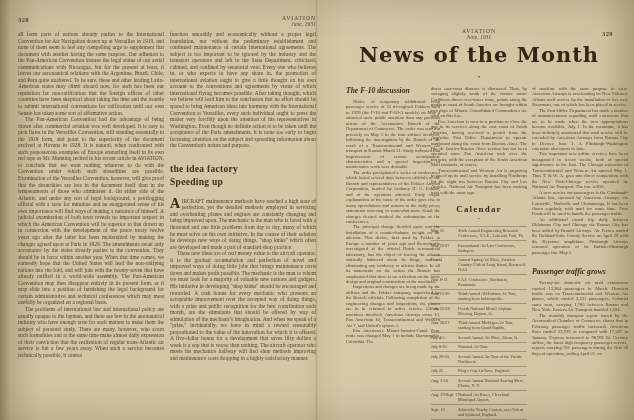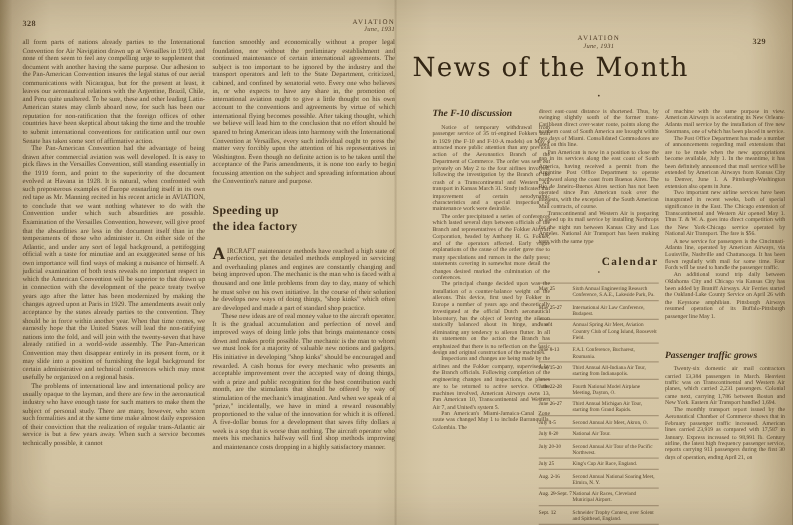--- a/index.html
+++ b/index.html
@@ -16,26 +16,26 @@
   .mast{font-size:5.6px;letter-spacing:1px;}
   .issue{font-style:italic;font-size:5.2px;letter-spacing:.2px;}
   .pgnum{font-size:6.5px;font-weight:bold;color:#50402b;}
   .bodytext p{margin:0;text-align:justify;text-indent:7px;}
   .bodytext p.noindent{text-indent:0;}
   .lp-col{position:absolute;top:31px;width:146px;font-size:5.4px;line-height:6.55px;color:rgba(74,56,34,.95);}
   .rp-col{position:absolute;width:94px;font-size:4.6px;line-height:5.45px;color:rgba(74,56,34,.95);}
   .sec-head{font-weight:bold;font-size:9.5px;line-height:13px;color:#3a2c1a;letter-spacing:.3px;}
   .sec-head-block{margin:14px 0 9px 0;}
   .dropcap{float:left;font-size:14px;line-height:11px;font-weight:bold;padding-right:1.5px;color:#3a2c1a;}
-  .news-title{position:absolute;left:330px;top:42px;width:298px;text-align:left;
-    font-family:"DejaVu Serif",serif;font-weight:normal;font-size:21px;letter-spacing:1px;color:#332614;}
+  .news-title{position:absolute;left:330px;top:42px;width:298px;text-align:center;
+    font-family:"DejaVu Serif",serif;font-weight:bold;font-size:21px;letter-spacing:1px;color:#332614;}
   .dot{position:absolute;left:330px;top:74px;width:298px;text-align:center;font-size:6px;color:#4a3823;}
   .ital-head{font-weight:bold;font-style:italic;font-size:7.6px;line-height:9px;color:#3a2c1a;margin:0 0 4px 0;}
-  .ital-head.later{margin-top:24px;}
-  .cal-head{text-align:right;font-weight:bold;font-size:9px;letter-spacing:1.2px;color:#3a2c1a;margin:12px 0 3px 0;}
+  .ital-head.later{margin-top:12px;}
+  .cal-head{text-align:center;font-weight:bold;font-size:9px;letter-spacing:1.2px;color:#3a2c1a;margin:12px 0 3px 0;}
   .cal-dot{text-align:center;font-size:5px;margin-bottom:5px;color:#4a3823;}
   .cal-table{width:100%;}
   .cal-row{display:flex;border-top:1px solid rgba(92,72,48,.38);padding:1.5px 0 2px 0;}
   .cal-date{width:27px;flex:none;font-size:4.2px;line-height:5px;color:#4a3823;}
   .cal-event{flex:1;font-size:4.2px;line-height:5px;text-align:left;color:rgba(74,56,34,.95);}
   .soft{filter:blur(.18px);}
 </style>
 </head>
 <body>
 
@@ -49,22 +49,22 @@
 
   <div class="lp-col bodytext soft" style="left:18px;">
     <p class="noindent">all form parts of nations already parties to the International Convention for Air Navigation drawn up at Versailles in 1919, and none of them seem to feel any compelling urge to supplement that document with another having the same purpose. Our adhesion to the Pan-American Convention insures the legal status of our aerial communications with Nicaragua, but for the present at least, it leaves our aeronautical relations with the Argentine, Brazil, Chile, and Peru quite unaltered. To be sure, these and other leading Latin-American states may climb aboard now, for such has been our reputation for non-ratification that the foreign offices of other countries have been skeptical about taking the time and the trouble to submit international conventions for ratification until our own Senate has taken some sort of affirmative action.</p>
     <p>The Pan-American Convention had the advantage of being drawn after commercial aviation was well developed. It is easy to pick flaws in the Versailles Convention, still standing essentially in the 1919 form, and point to the superiority of the document evolved at Havana in 1928. It is natural, when confronted with such preposterous examples of Europe ensnarling itself in its own red tape as Mr. Manning recited in his recent article in AVIATION, to conclude that we want nothing whatever to do with the Convention under which such absurdities are possible. Examination of the Versailles Convention, however, will give proof that the absurdities are less in the document itself than in the temperaments of those who administer it. On either side of the Atlantic, and under any sort of legal background, a pettifogging official with a taste for minutiae and an exaggerated sense of his own importance will find ways of making a nuisance of himself. A judicial examination of both texts reveals no important respect in which the American Convention will be superior to that drawn up in connection with the development of the peace treaty twelve years ago after the latter has been modernized by making the changes agreed upon at Paris in 1929. The amendments await only acceptance by the states already parties to the convention. They should be in force within another year. When that time comes, we earnestly hope that the United States will lead the non-ratifying nations into the fold, and will join with the twenty-seven that have already ratified in a world-wide assembly. The Pan-American Convention may then disappear entirely in its present form, or it may slide into a position of furnishing the legal background for certain administrative and technical conferences which may most usefully be organized on a regional basis.</p>
     <p>The problems of international law and international policy are usually opaque to the layman, and there are few in the aeronautical industry who have enough taste for such matters to make them the subject of personal study. There are many, however, who scorn such formalities and at the same time make almost daily expression of their conviction that the realization of regular trans-Atlantic air service is but a few years away. When such a service becomes technically possible, it cannot</p>
   </div>
 
   <div class="lp-col bodytext soft" style="left:170px;">
     <p class="noindent">function smoothly and economically without a proper legal foundation, nor without the preliminary establishment and continued maintenance of certain international agreements. The subject is too important to be ignored by the industry and the transport operators and left to the State Department, criticized, cabined, and confined by senatorial veto. Every one who believes in, or who expects to have any share in, the promotion of international aviation ought to give a little thought on his own account to the conventions and agreements by virtue of which international flying becomes possible. After taking thought, which we believe will lead him to the conclusion that no effort should be spared to bring American ideas into harmony with the International Convention at Versailles, every such individual ought to press the matter very forcibly upon the attention of his representatives in Washington. Even though no definite action is to be taken until the acceptance of the Paris amendments, it is none too early to begin focussing attention on the subject and spreading information about the Convention's nature and purpose.</p>
     <div class="sec-head-block">
+      <div class="sec-head">the idea factory</div>
       <div class="sec-head">Speeding up</div>
-      <div class="sec-head">the idea factory</div>
     </div>
     <p class="noindent"><span class="dropcap">A</span><span>IRCRAFT maintenance methods have reached a high state of perfection, yet the detailed methods employed in servicing and overhauling planes and engines are constantly changing and being improved upon. The mechanic is the man who is faced with a thousand and one little problems from day to day, many of which he must solve on his own initiative. In the course of their solution he develops new ways of doing things, "shop kinks" which often are developed and made a part of standard shop practice.</span></p>
     <p>These new ideas are of real money value to the aircraft operator. It is the gradual accumulation and perfection of novel and improved ways of doing little jobs that brings maintenance costs down and makes profit possible. The mechanic is the man to whom we must look for a majority of valuable new notions and gadgets. His initiative in developing "shop kinks" should be encouraged and rewarded. A cash bonus for every mechanic who presents an acceptable improvement over the accepted way of doing things, with a prize and public recognition for the best contribution each month, are the stimulants that should be offered by way of stimulation of the mechanic's imagination. And when we speak of a "prize," incidentally, we have in mind a reward reasonably proportioned to the value of the innovation for which it is offered. A five-dollar bonus for a development that saves fifty dollars a week is a sop that is worse than nothing. The aircraft operator who meets his mechanics halfway will find shop methods improving and maintenance costs dropping in a highly satisfactory manner.</p>
   </div>
 
   <div class="hdr" style="left:330px;top:28px;width:298px;text-align:center;">
     <div class="mast">AVIATION</div>
     <div class="issue">June, 1931</div>
   </div>
   <div class="hdr pgnum" style="left:602px;top:30px;">329</div>

